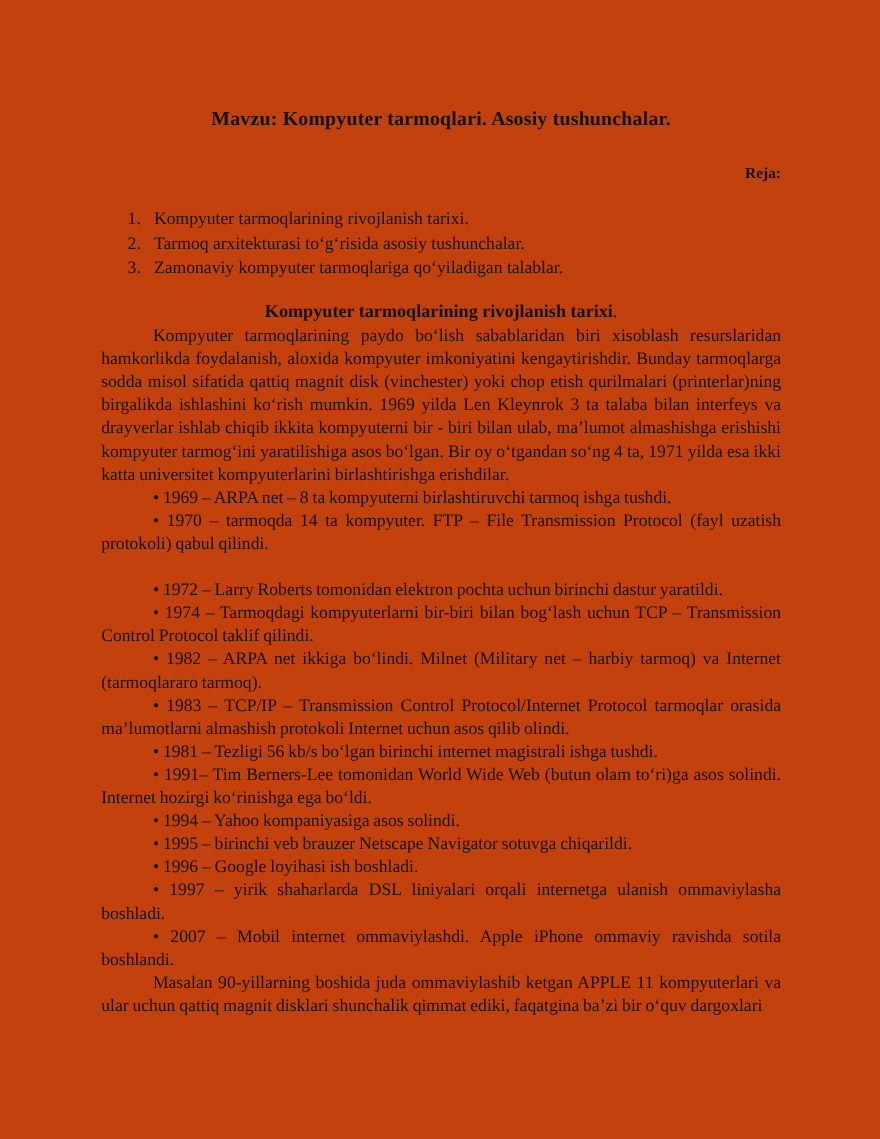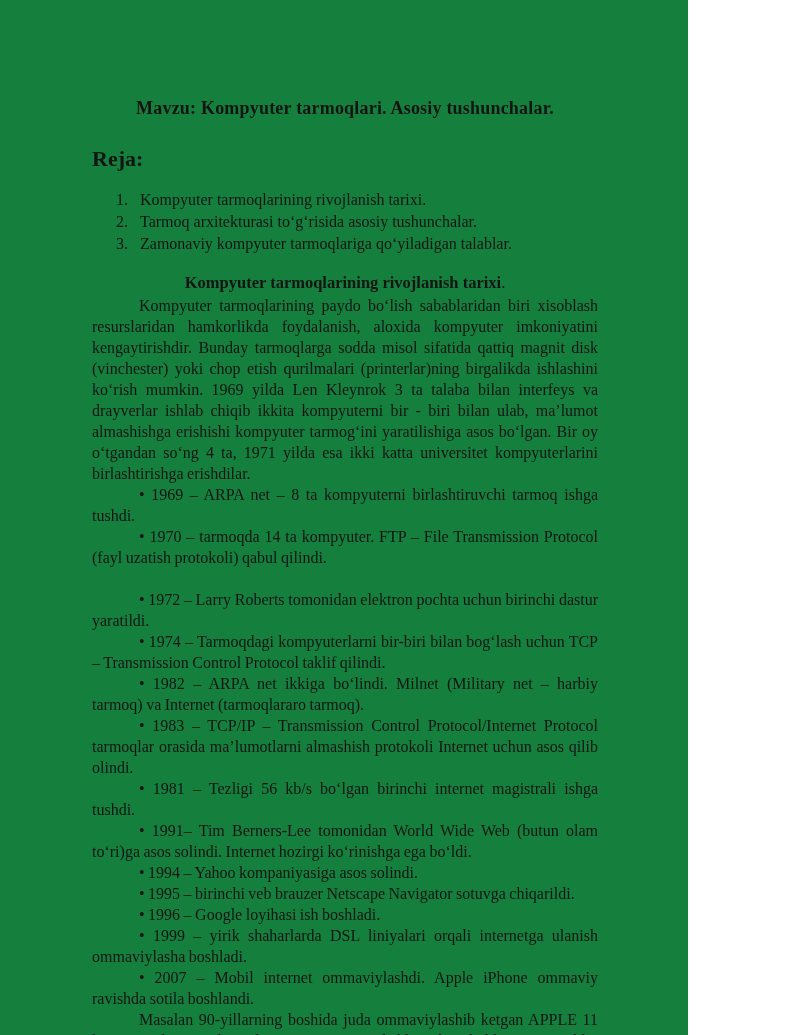--- a/index.html
+++ b/index.html
@@ -9,39 +9,39 @@
   }
   body {
     width: 800px;
     height: 1035px;
     overflow: hidden;
     color: #141414;
     font-family: "Liberation Serif", "DejaVu Serif", serif;
   }
   .page {
     box-sizing: border-box;
-    width: 688px;
+    width: 800px;
     height: 1035px;
     padding: 97px 90px 0 92px;
-    background: #15803d;
+    background: #c2410c;
     font-family: Liberation Serif, serif;
   }
   .doc-title {
     margin: 0;
     font-size: 18px;
     font-weight: bold;
     text-align: center;
     line-height: 22px;
     letter-spacing: 0.2px;
   }
   .plan-heading {
     margin: 29px 0 0 0;
-    font-size: 22px;
+    font-size: 14px;
     font-weight: bold;
-    text-align: left;
+    text-align: right;
     line-height: 22px;
   }
   .plan-list {
     margin: 19px 0 0 0;
     padding: 0 0 0 40px;
     font-size: 16px;
     line-height: 22px;
   }
   .plan-list li {
     padding-left: 8px;
@@ -94,18 +94,18 @@
     <p class="para">• 1970 – tarmoqda 14 ta kompyuter. FTP – File Transmission Protocol (fayl uzatish protokoli) qabul qilindi.</p>
     <p class="para gap-before">• 1972 – Larry Roberts tomonidan elektron pochta uchun birinchi dastur yaratildi.</p>
     <p class="para">• 1974 – Tarmoqdagi kompyuterlarni bir-biri bilan bog‘lash uchun TCP – Transmission Control Protocol taklif qilindi.</p>
     <p class="para">• 1982 – ARPA net ikkiga bo‘lindi. Milnet (Military net – harbiy tarmoq) va Internet (tarmoqlararo tarmoq).</p>
     <p class="para">• 1983 – TCP/IP – Transmission Control Protocol/Internet Protocol tarmoqlar orasida ma’lumotlarni almashish protokoli Internet uchun asos qilib olindi.</p>
     <p class="para">• 1981 – Tezligi 56 kb/s bo‘lgan birinchi internet magistrali ishga tushdi.</p>
     <p class="para">• 1991– Tim Berners-Lee tomonidan World Wide Web (butun olam to‘ri)ga asos solindi. Internet hozirgi ko‘rinishga ega bo‘ldi.</p>
     <p class="para">• 1994 – Yahoo kompaniyasiga asos solindi.</p>
     <p class="para">• 1995 – birinchi veb brauzer Netscape Navigator sotuvga chiqarildi.</p>
     <p class="para">• 1996 – Google loyihasi ish boshladi.</p>
-    <p class="para">• 1999 – yirik shaharlarda DSL liniyalari orqali internetga ulanish ommaviylasha boshladi.</p>
+    <p class="para">• 1997 – yirik shaharlarda DSL liniyalari orqali internetga ulanish ommaviylasha boshladi.</p>
     <p class="para">• 2007 – Mobil internet ommaviylashdi. Apple iPhone ommaviy ravishda sotila boshlandi.</p>
     <p class="para">Masalan 90-yillarning boshida juda ommaviylashib ketgan APPLE 11 kompyuterlari va ular uchun qattiq magnit disklari shunchalik qimmat ediki, faqatgina ba’zi bir o‘quv dargoxlari</p>
   </div>
 
 </div>
 
 </body></html>

